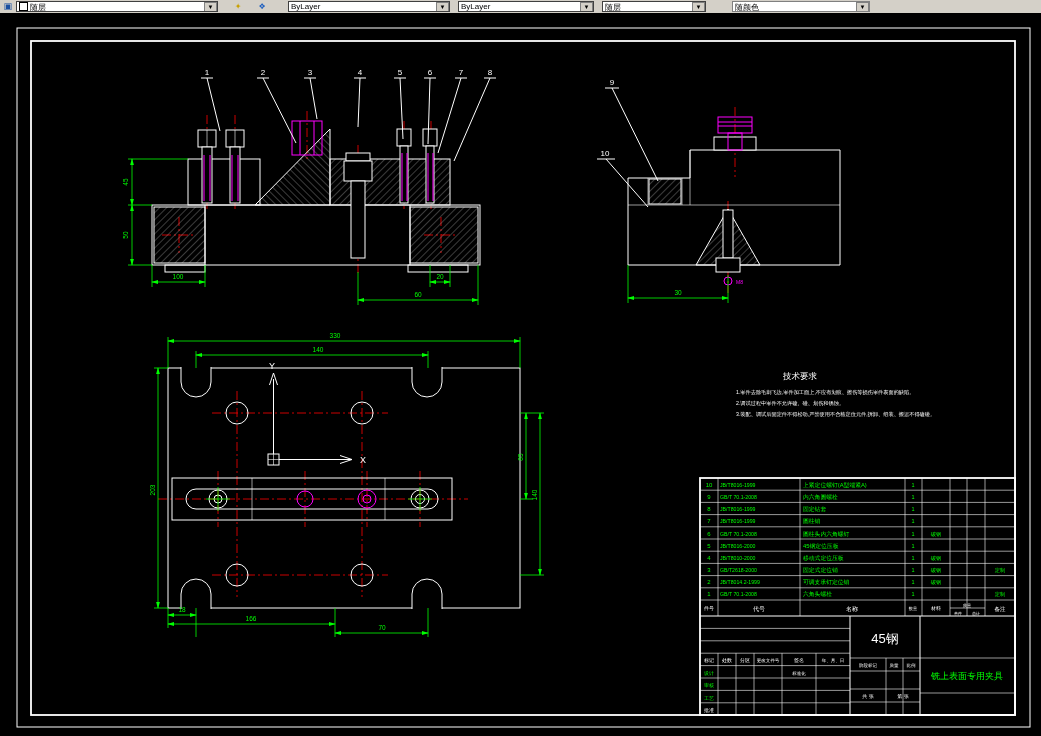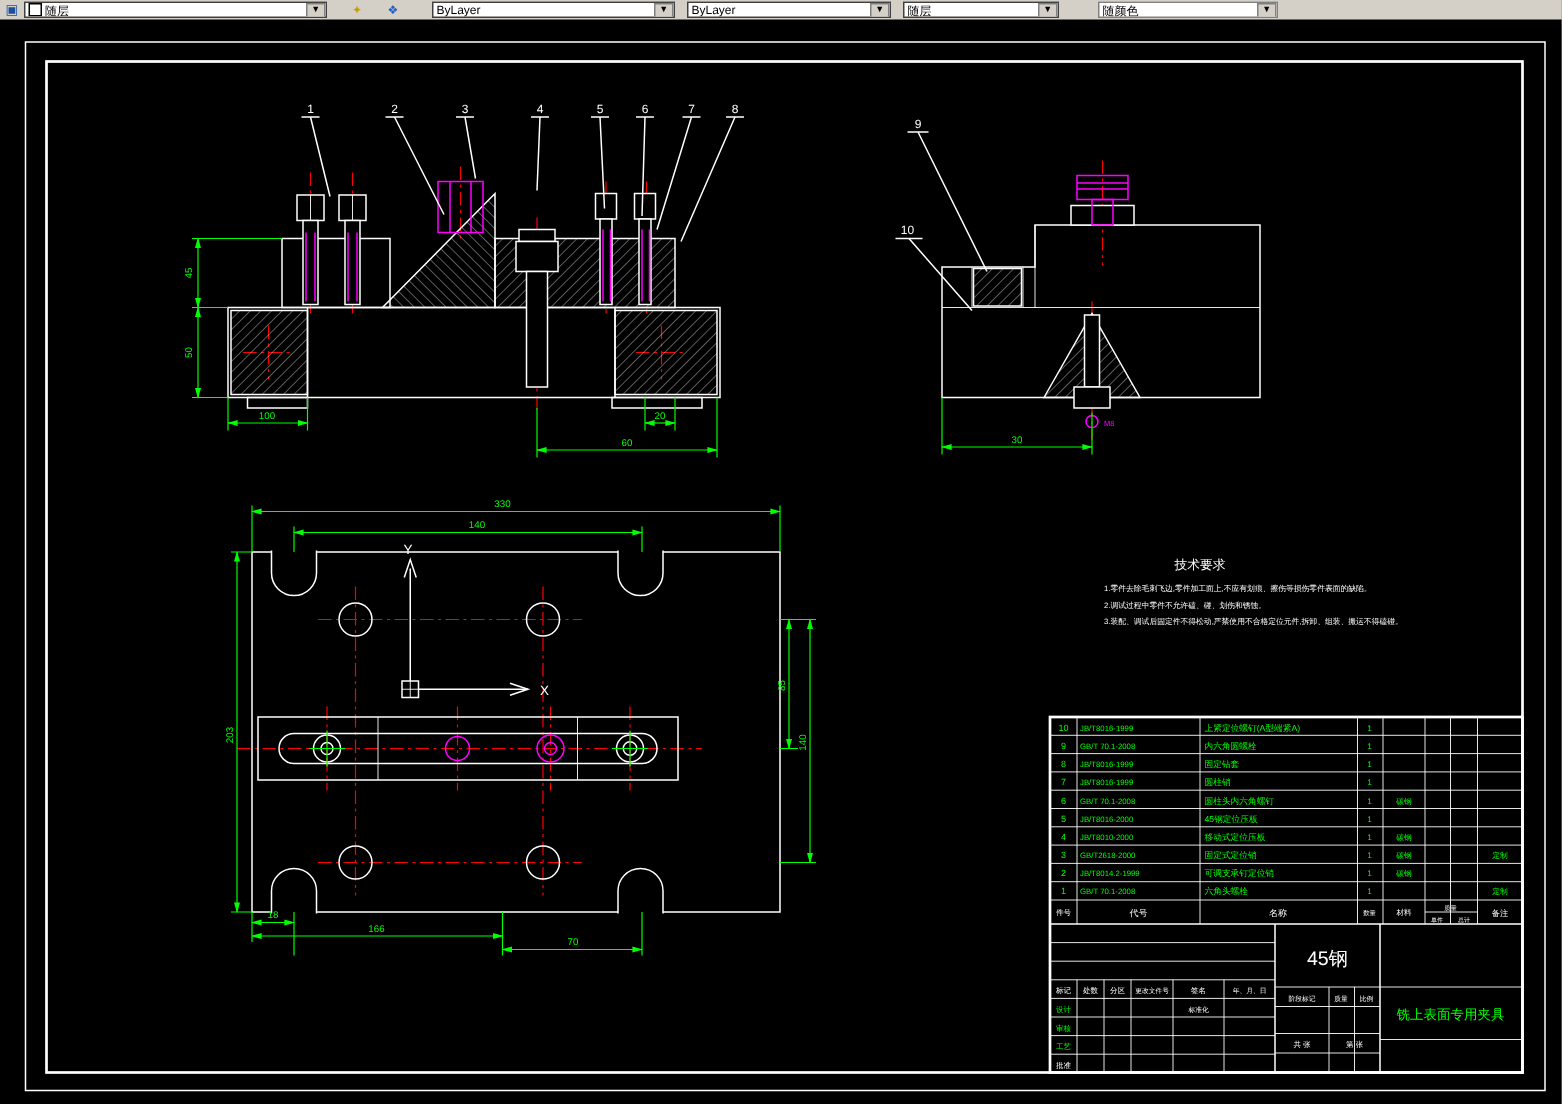--- a/index.html
+++ b/index.html
@@ -45,21 +45,21 @@
     <span class="arrow">▼</span>
   </div>
   <div class="combo" style="width:136px;margin-left:8px;">
     <span>ByLayer</span>
     <span class="arrow">▼</span>
   </div>
   <div class="combo" style="width:104px;margin-left:8px;">
     <span>随层</span>
     <span class="arrow">▼</span>
   </div>
-  <div class="combo" style="width:120px;margin-left:26px;border-color:#808080;">
+  <div class="combo" style="width:138px;margin-left:26px;border-color:#808080;">
     <span>随颜色</span>
     <span class="arrow">▼</span>
   </div>
 </div>
 
 <div class="canvas">
 <svg width="1041" height="723" viewBox="0 0 1041 723">
   <defs>
     <pattern id="h" width="5" height="5" patternUnits="userSpaceOnUse" patternTransform="rotate(45)">
       <line x1="0" y1="0" x2="0" y2="5" stroke="#c8c8c8" stroke-width="0.6"></line>

